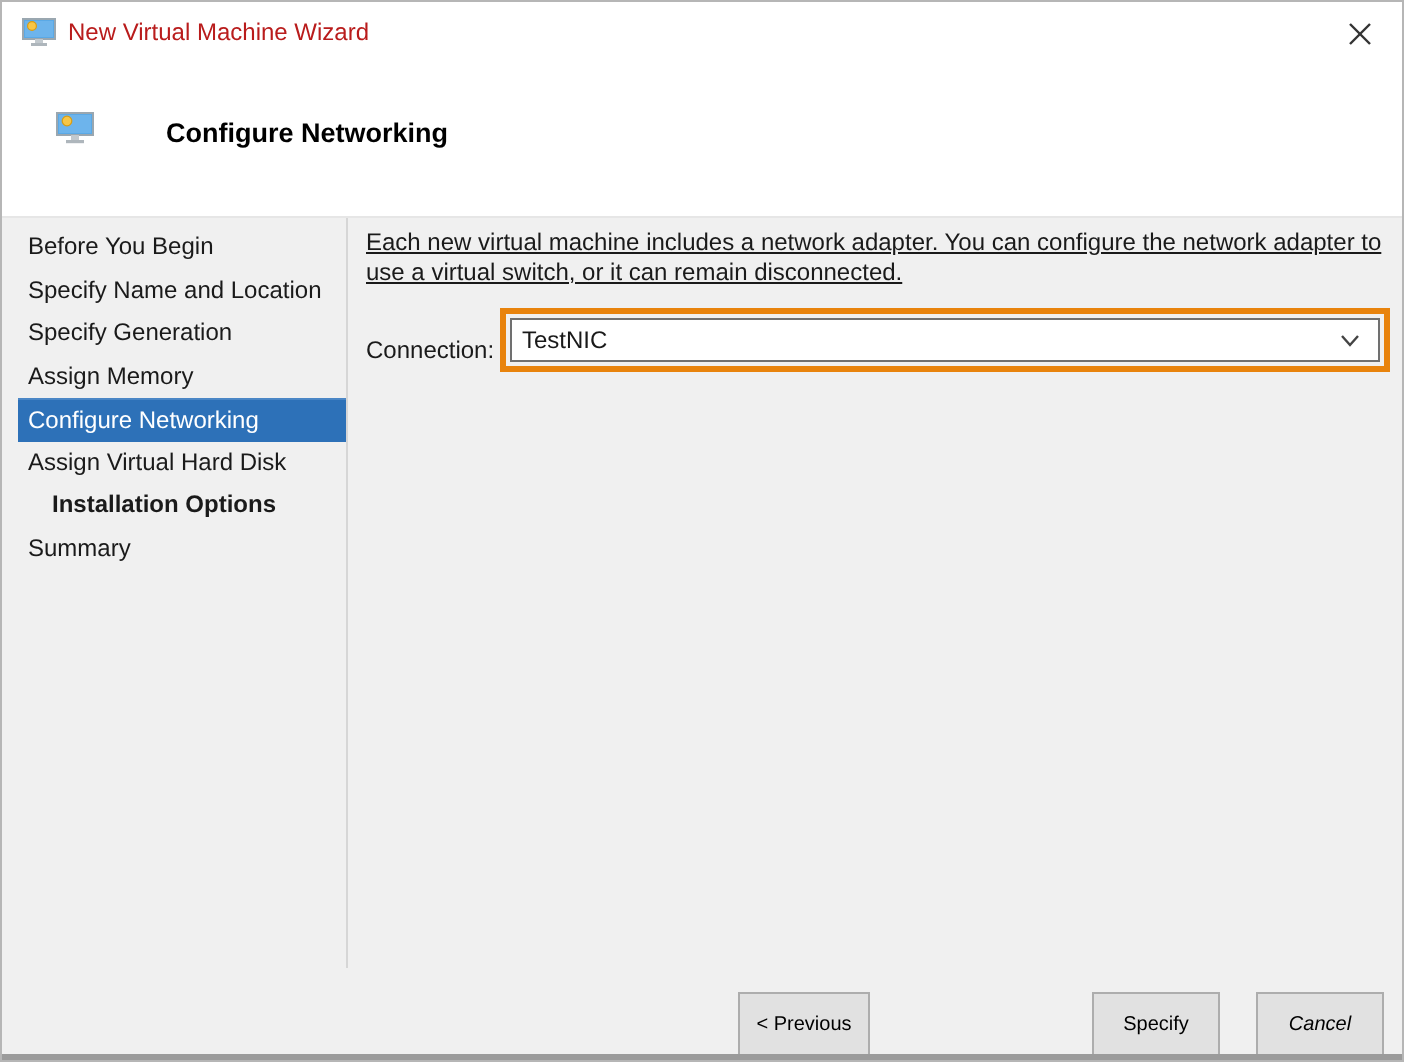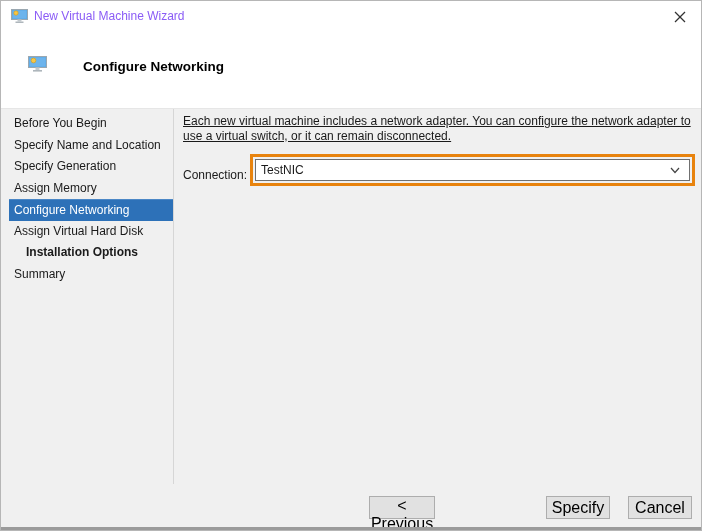--- a/index.html
+++ b/index.html
@@ -8,21 +8,21 @@
   }
   *{margin:0;padding:0;box-sizing:border-box;}
   html,body{background:#cfd3d8;font-family:"Liberation Sans","DejaVu Sans",sans-serif;}
   .window{
     position:relative;width:702px;height:531px;background:#ffffff;
     border:1px solid #b6b6b6;overflow:hidden;color:#1a1a1a;
   }
   
   .titlebar{position:absolute;left:0;top:0;width:100%;height:30px;background:#fff;}
   .titlebar-icon{position:absolute;left:10px;top:7px;width:17px;height:16px;}
-  .titlebar-title{position:absolute;left:33px;top:0;line-height:30px;font-size:12px;color:#8b5cf6;}
+  .titlebar-title{position:absolute;left:33px;top:0;line-height:30px;font-size:12px;color:#b91c1c;}
   .close-btn{
     position:absolute;right:6px;top:4px;width:30px;height:24px;
     display:flex;align-items:center;justify-content:center;cursor:default;background:transparent;border:none;
   }
   
   .header{position:absolute;left:0;top:30px;width:100%;height:77px;background:#fff;}
   .header-icon{position:absolute;left:27px;top:24px;width:19px;height:18px;}
   .header-title{position:absolute;left:82px;top:28px;font-size:13.5px;font-weight:bold;color:#000;}
   
   .content{position:absolute;left:0;top:107px;width:100%;bottom:0;background:#f0f0f0;border-top:1px solid #e6e6e6;}
@@ -45,26 +45,26 @@
     position:absolute;left:249px;top:45px;width:445px;height:32px;
     border:3px solid var(--accent-orange);padding:2px;
   }
   .combobox{
     width:100%;height:22px;background:#ffffff;border:1px solid #707070;
     display:flex;align-items:center;font-size:12px;padding-left:5px;position:relative;cursor:default;
   }
   .combo-chevron{position:absolute;right:9px;top:7px;width:10px;height:7px;}
   
   .btn{
-    position:absolute;top:387px;height:23px;background:#e1e1e1;border:1px solid #adadad;
-    font-size:16px;font-family:"Liberation Sans","DejaVu Sans",sans-serif;color:#000;cursor:default;
+    position:absolute;top:387px;height:33px;background:#e1e1e1;border:1px solid #adadad;
+    font-size:10px;font-family:"Liberation Sans","DejaVu Sans",sans-serif;color:#000;cursor:default;
   }
   .btn-previous{left:368px;width:66px;}
   .btn-finish{left:545px;width:64px;}
-  .btn-cancel{left:627px;width:64px;}
+  .btn-cancel{left:627px;width:64px;font-style:italic;}
   .next-highlight{
     position:absolute;left:447px;top:380px;width:88px;height:37px;
     border:3px solid var(--accent-orange);padding:4px;
   }
   .btn-next{
     width:100%;height:100%;background:#e9f2fb;border:1px solid #3c7fb1;
     font-size:12px;font-family:"Liberation Sans","DejaVu Sans",sans-serif;color:#000;cursor:default;
   }
   
   .bottom-strip{position:absolute;left:0;bottom:0;width:100%;height:3px;background:#9b9b9b;}

